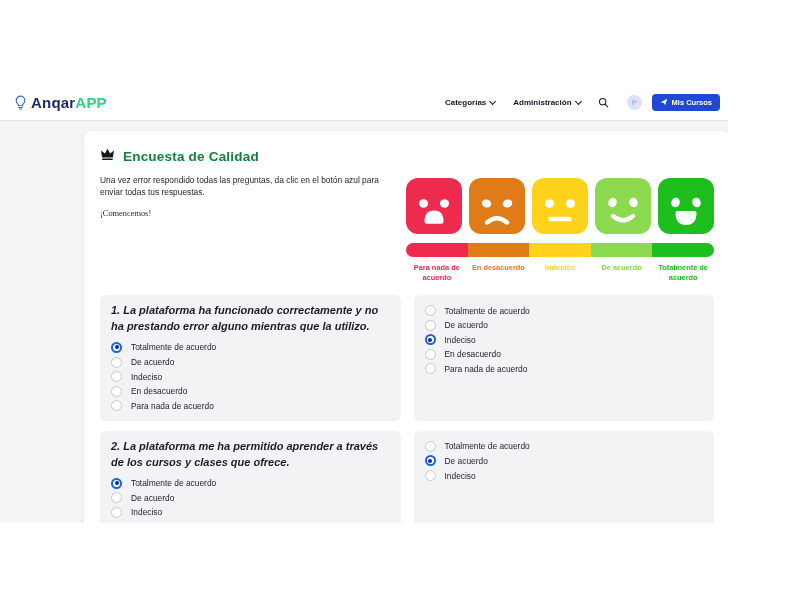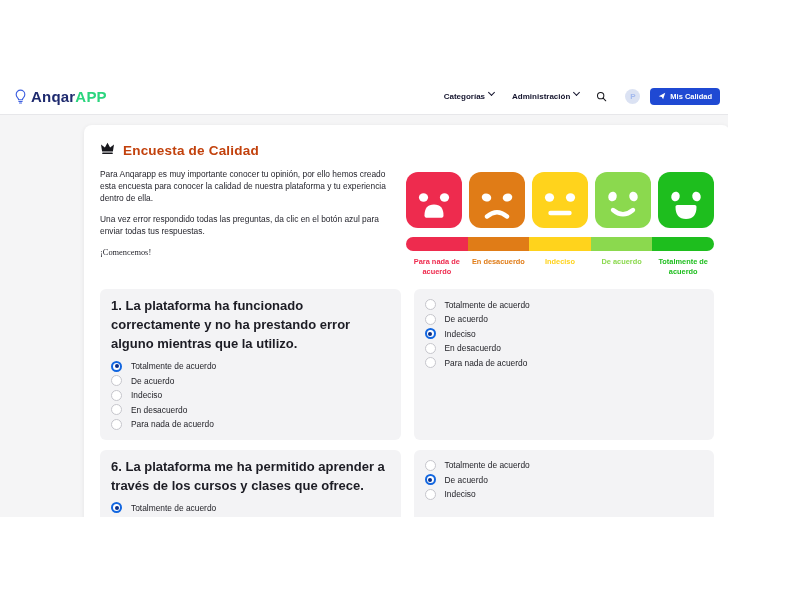--- a/index.html
+++ b/index.html
@@ -1,34 +1,34 @@
 <!DOCTYPE html>
 <html><head>
 <meta charset="utf-8">
 <style>
   html,body{margin:0;padding:0;}
   body{
     width:800px;height:600px;position:relative;overflow:hidden;background:#ffffff;
     font-family:"Liberation Sans","DejaVu Sans",sans-serif;
     -webkit-font-smoothing:antialiased;
   }
-  .viewport{position:absolute;top:79px;left:0;width:728px;}
+  .viewport{position:absolute;top:85px;left:0;width:728px;}
 
   
   .header{
     height:36px;background:#fff;border-bottom:1px solid #e7e7ea;
     display:flex;align-items:center;padding:0 8px 0 13px;box-sizing:border-box;
   }
   .logo{display:flex;align-items:center;gap:3px;margin-right:auto;cursor:pointer;}
   .logo svg{width:15px;height:15px;display:block;}
   .logo-text{font-size:15px;font-weight:700;letter-spacing:.2px;}
   .logo-name{color:#1e2a6e;}
   .logo-suffix{color:#2bd57e;}
   .nav-item{
-    display:flex;align-items:flex-start;font-size:8px;font-weight:700;color:#15152e;
+    display:flex;align-items:center;font-size:8px;font-weight:700;color:#15152e;
     margin:0 9px;cursor:pointer;white-space:nowrap;
   }
   .chev{
     width:4px;height:4px;border-right:1.2px solid #15152e;border-bottom:1.2px solid #15152e;
     transform:rotate(45deg);margin-left:4px;margin-top:-2px;
   }
   .search-btn{margin:0 8px;cursor:pointer;display:flex;align-items:center;}
   .search-btn svg{width:11px;height:11px;}
   .avatar{
     width:15px;height:15px;border-radius:50%;background:#dbe2f3;color:#a3b9ee;
@@ -44,21 +44,21 @@
 
   
   .main{height:402px;background:#f5f5f6;position:relative;overflow:hidden;}
   .card{
     position:absolute;left:84px;top:10px;width:646px;height:520px;background:#ffffff;
     border-radius:8px;box-shadow:0 1px 5px rgba(0,0,0,.07);
     box-sizing:border-box;padding:16px 16px 0;
   }
   .card-title-row{display:flex;align-items:center;gap:8px;margin-bottom:10px;}
   .card-title-row svg{width:15px;height:13px;}
-  .card-title{font-size:13.5px;font-weight:700;color:#c2410c;letter-spacing:.2px;}
+  .card-title{font-size:13.5px;font-weight:700;color:#15803d;letter-spacing:.2px;}
 
   .intro-grid{display:flex;gap:14px;}
   .intro-left{width:292px;}
   .intro-left p{margin:0 0 9px;font-size:8.4px;line-height:1.42;color:#26262e;}
   .intro-left p.cta{margin-bottom:0;font-family:Liberation Serif, serif;}
   .intro-right{width:308px;padding-top:3px;}
 
   .faces{display:flex;gap:7px;}
   .face{width:56px;height:56px;border-radius:12px;flex:none;}
   .face svg{width:56px;height:56px;display:block;}
@@ -68,21 +68,21 @@
   .scale-bar .seg{flex:1;}
   .scale-labels{display:flex;margin-top:6px;}
   .scale-labels .cell{
     flex:1;text-align:center;font-size:7.4px;font-weight:700;line-height:1.3;
     padding:0 2px;box-sizing:border-box;
   }
 
   
   .q-grid{display:grid;grid-template-columns:1fr 1fr;gap:10px 13px;margin-top:13px;}
   .q-panel{background:#f3f3f5;border-radius:6px;padding:8px 11px 8px;}
-  .q-title{font-size:13px;font-weight:700;line-height:1.45;color:#1c1c24;margin-bottom:5px;}
+  .q-title{font-size:11px;font-weight:700;line-height:1.45;color:#1c1c24;margin-bottom:5px;font-style:italic;}
   .opt{display:flex;align-items:center;gap:9px;padding:1.8px 0;cursor:pointer;}
   .radio{
     width:11px;height:11px;border-radius:50%;border:1.5px solid #c6c6cc;background:#fff;
     box-sizing:border-box;position:relative;flex:none;
   }
   .radio.sel{border:2.6px solid #1266e0;}
   .radio.sel::after{
     content:"";position:absolute;left:50%;top:50%;transform:translate(-50%,-50%);
     width:4px;height:4px;border-radius:50%;background:#0b2f88;
   }
@@ -123,40 +123,39 @@
     </div>
 
     <div class="avatar">P</div>
 
     <button class="btn-courses">
       <span>
         <svg viewBox="0 0 16 16" fill="#ffffff">
           <path d="M1.5 8.6 14.5 1.5 10.2 14.5 7.6 9.9 1.5 8.6Z"></path>
         </svg>
       </span>
-      <span>Mis Calidad</span>
+      <span>Mis Cursos</span>
     </button>
   </div>
 
   <div class="main">
     <div class="card">
 
       <div class="card-title-row">
         <span>
           <svg viewBox="0 0 16 14" fill="#17171c">
             <path d="M2.2 10.3 1 2.8 5.2 6 8 .9 10.8 6 15 2.8 13.8 10.3Z"></path>
             <rect x="2.3" y="11.4" width="11.4" height="1.5" rx=".6"></rect>
           </svg>
         </span>
         <span class="card-title">Encuesta de Calidad</span>
       </div>
 
       <div class="intro-grid">
         <div class="intro-left">
-          <p>Para Anqarapp es muy importante conocer tu opinión, por ello hemos creado esta encuesta para conocer la calidad de nuestra plataforma y tu experiencia dentro de ella.</p>
           <p>Una vez error respondido todas las preguntas, da clic en el botón azul para enviar todas tus respuestas.</p>
           <p class="cta">¡Comencemos!</p>
         </div>
 
         <div class="intro-right">
           <div class="faces">
               <div class="face" style="background: rgb(238, 43, 78);">
                 <svg class="face-svg" viewBox="0 0 56 56">
                   <g fill="#fff">
                     <ellipse cx="17.5" cy="25.5" rx="4.6" ry="4.2"></ellipse>
@@ -259,21 +258,21 @@
             <div class="opt">
               <span class="radio"></span>
               <span class="opt-label">En desacuerdo</span>
             </div>
             <div class="opt">
               <span class="radio"></span>
               <span class="opt-label">Para nada de acuerdo</span>
             </div>
           </div>
           <div class="q-panel">
-            <div class="q-title">6. La plataforma me ha permitido aprender a través de los cursos y clases que ofrece.</div>
+            <div class="q-title">2. La plataforma me ha permitido aprender a través de los cursos y clases que ofrece.</div>
             <div class="opt">
               <span class="radio sel"></span>
               <span class="opt-label">Totalmente de acuerdo</span>
             </div>
             <div class="opt">
               <span class="radio"></span>
               <span class="opt-label">De acuerdo</span>
             </div>
             <div class="opt">
               <span class="radio"></span>

